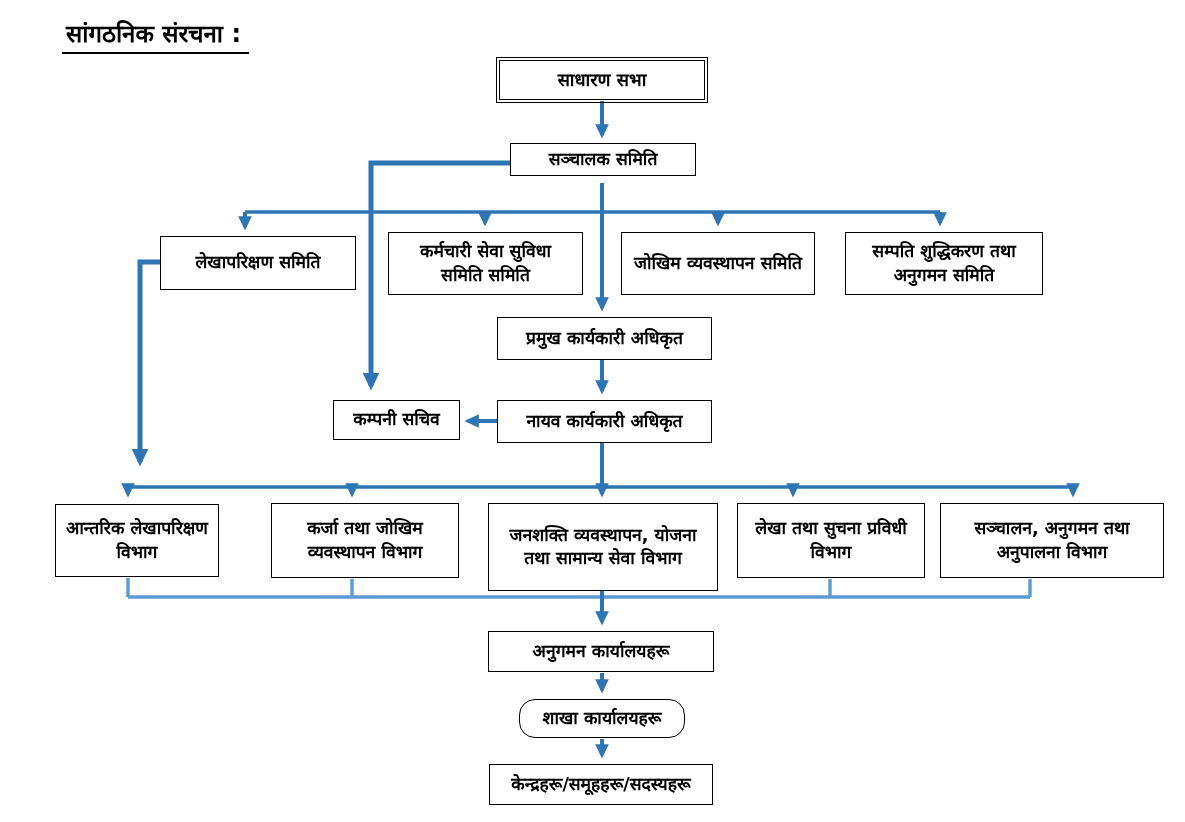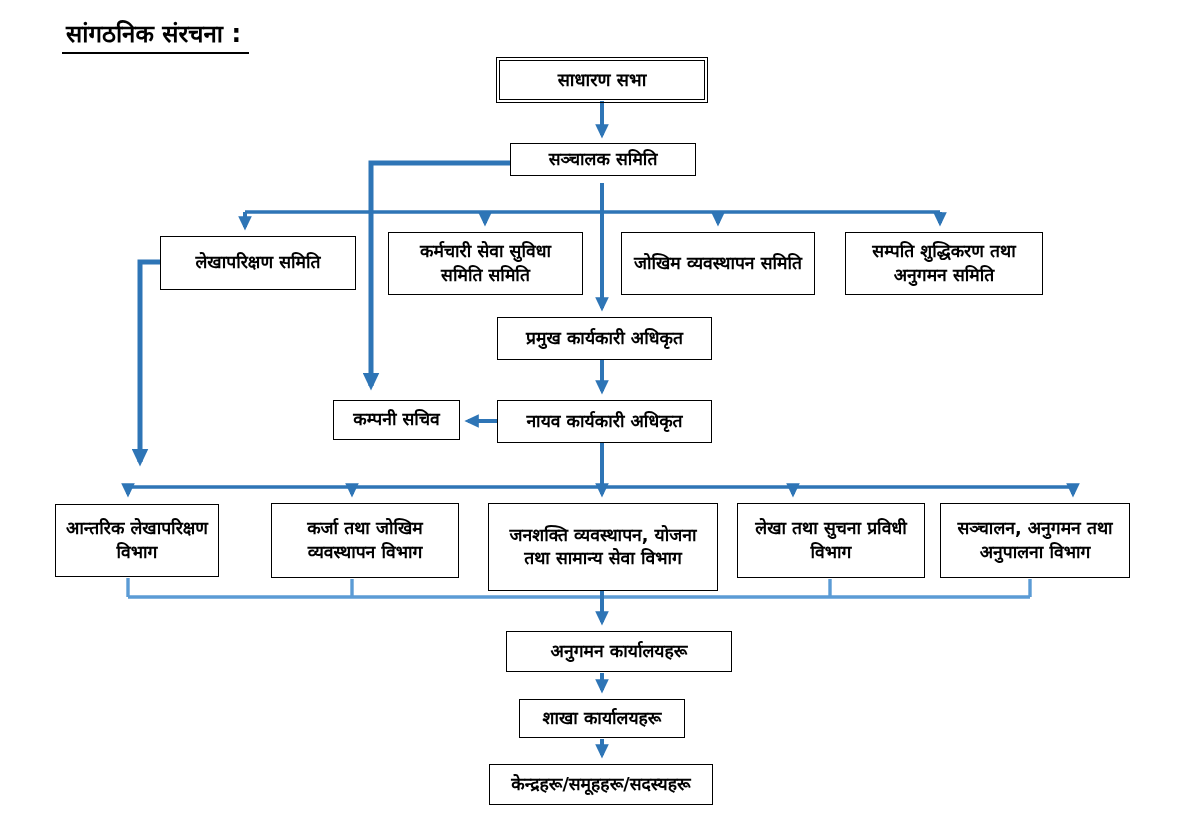--- a/index.html
+++ b/index.html
@@ -129,21 +129,21 @@
   <div class="node" style="left:497px; top:400px; width:215px; height:43px;">नायव कार्यकारी अधिकृत</div>
 
   <div class="node" style="left:55px; top:504px; width:164px; height:73px;">आन्तरिक लेखापरिक्षण विभाग</div>
 
   <div class="node" style="left:263px; top:503px; width:188px; height:75px;margin-left:8px;">कर्जा तथा जोखिम व्यवस्थापन विभाग</div>
 
   <div class="node" style="left:488px; top:503px; width:230px; height:88px;">जनशक्ति व्यवस्थापन, योजना तथा सामान्य सेवा विभाग</div>
 
   <div class="node" style="left:737px; top:503px; width:188px; height:75px;">लेखा तथा सुचना प्रविधी विभाग</div>
 
-  <div class="node" style="left:940px; top:503px; width:190px; height:75px;">सञ्चालन, अनुगमन तथा अनुपालना विभाग</div>
+  <div class="node" style="left:940px; top:503px; width:224px; height:75px;">सञ्चालन, अनुगमन तथा अनुपालना विभाग</div>
 
-  <div class="node" style="left:488px; top:631px; width:226px; height:41px;margin-left:18px;">अनुगमन कार्यालयहरू</div>
+  <div class="node" style="left:488px; top:631px; width:226px; height:41px;">अनुगमन कार्यालयहरू</div>
 
-  <div class="node" style="left:519px; top:699px; width:166px; height:39px;">शाखा कार्यालयहरू</div>
+  <div class="node" style="left:519px; top:699px; width:166px; height:39px;border-radius:16px;">शाखा कार्यालयहरू</div>
 
   <div class="node" style="left:489px; top:764px; width:224px; height:41px;">केन्द्रहरू/समूहहरू/सदस्यहरू</div>
 
 </div>
 
 </body></html>

